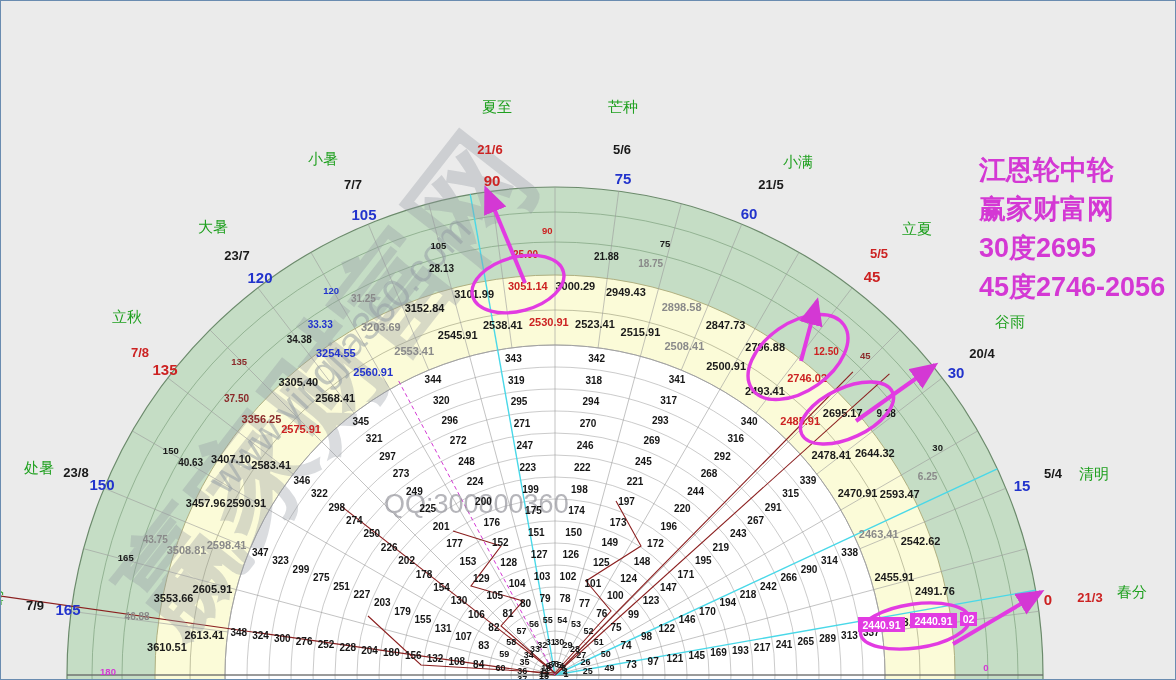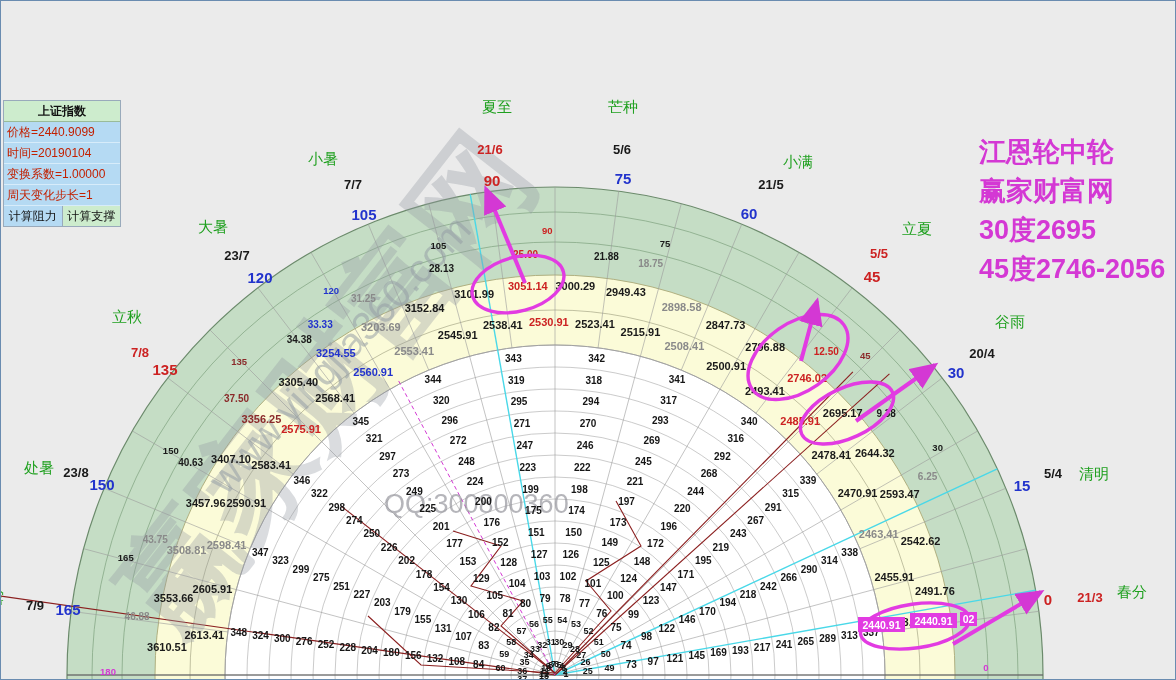--- a/index.html
+++ b/index.html
@@ -71,21 +71,21 @@
   #panel .hd{height:21px;background:#cdeccd;border-bottom:1px solid #9b9;color:#111;
     text-align:center;line-height:21px;font-weight:bold;}
   #panel .row{height:21px;background:#b5daf3;border-bottom:1px solid #d7ecfa;color:#c22000;
     line-height:21px;padding-left:3px;white-space:nowrap;overflow:hidden;}
   #panel .btns{display:flex;}
   #panel .btns div{flex:1;height:20px;text-align:center;line-height:20px;color:#111;cursor:pointer;}
   #panel .btns .b1{background:#b5daf3;border-right:1px solid #9ab;}
   #panel .btns .b2{background:#cdeccd;}
   
   #chart{position:absolute;left:0;top:0;width:1176px;height:680px;}
-  #anno{position:absolute;left:978px;top:132px;z-index:6;font-weight:bold;
+  #anno{position:absolute;left:978px;top:150px;z-index:6;font-weight:bold;
     font-size:27px;line-height:39px;white-space:nowrap;}
 </style>
 </head>
 <body>
 
 <div id="win">
 
   <div id="titlebar">
     <div class="logo">赢</div>
     <div class="title">赢家江恩专业版[赢家服务平台] - [上证指数 江恩轮]</div>
@@ -573,33 +573,20 @@
       <line x1="855" y1="420" x2="934" y2="364" stroke="#e23be2" stroke-width="4" marker-end="url(#ah)"></line>
       <line x1="952" y1="643" x2="1040" y2="591" stroke="#e23be2" stroke-width="4" marker-end="url(#ah)"></line>
       <rect x="857" y="616" width="47" height="15" fill="#e23be2"></rect>
       <text x="880.5" y="627.5" text-anchor="middle" fill="#fff" font-size="10.5" font-weight="bold">2440.91</text>
       <rect x="909" y="612" width="47" height="15" fill="#e23be2"></rect>
       <text x="932.5" y="623.5" text-anchor="middle" fill="#fff" font-size="10.5" font-weight="bold">2440.91</text>
       <rect x="959" y="611" width="17" height="14" fill="#e23be2"></rect>
       <text x="967.5" y="621.5" text-anchor="middle" fill="#fff" font-size="10.5" font-weight="bold">02</text>
     </svg>
 
-  <div id="panel">
-    <div class="hd">上证指数</div>
-    <div id="panel-rows">
-        <div class="row">价格=2440.9099</div>
-        <div class="row">时间=20190104</div>
-        <div class="row">变换系数=1.00000</div>
-        <div class="row">周天变化步长=1</div>
-      </div>
-    <div class="btns">
-      <div class="b1">计算阻力</div>
-      <div class="b2">计算支撑</div>
-    </div>
-  </div>
 
   <div id="anno" style="color: rgb(212, 56, 212);">
       <div>江恩轮中轮</div>
       <div>赢家财富网</div>
       <div>30度2695</div>
       <div>45度2746-2056</div>
     </div>
 
 </div>
 

